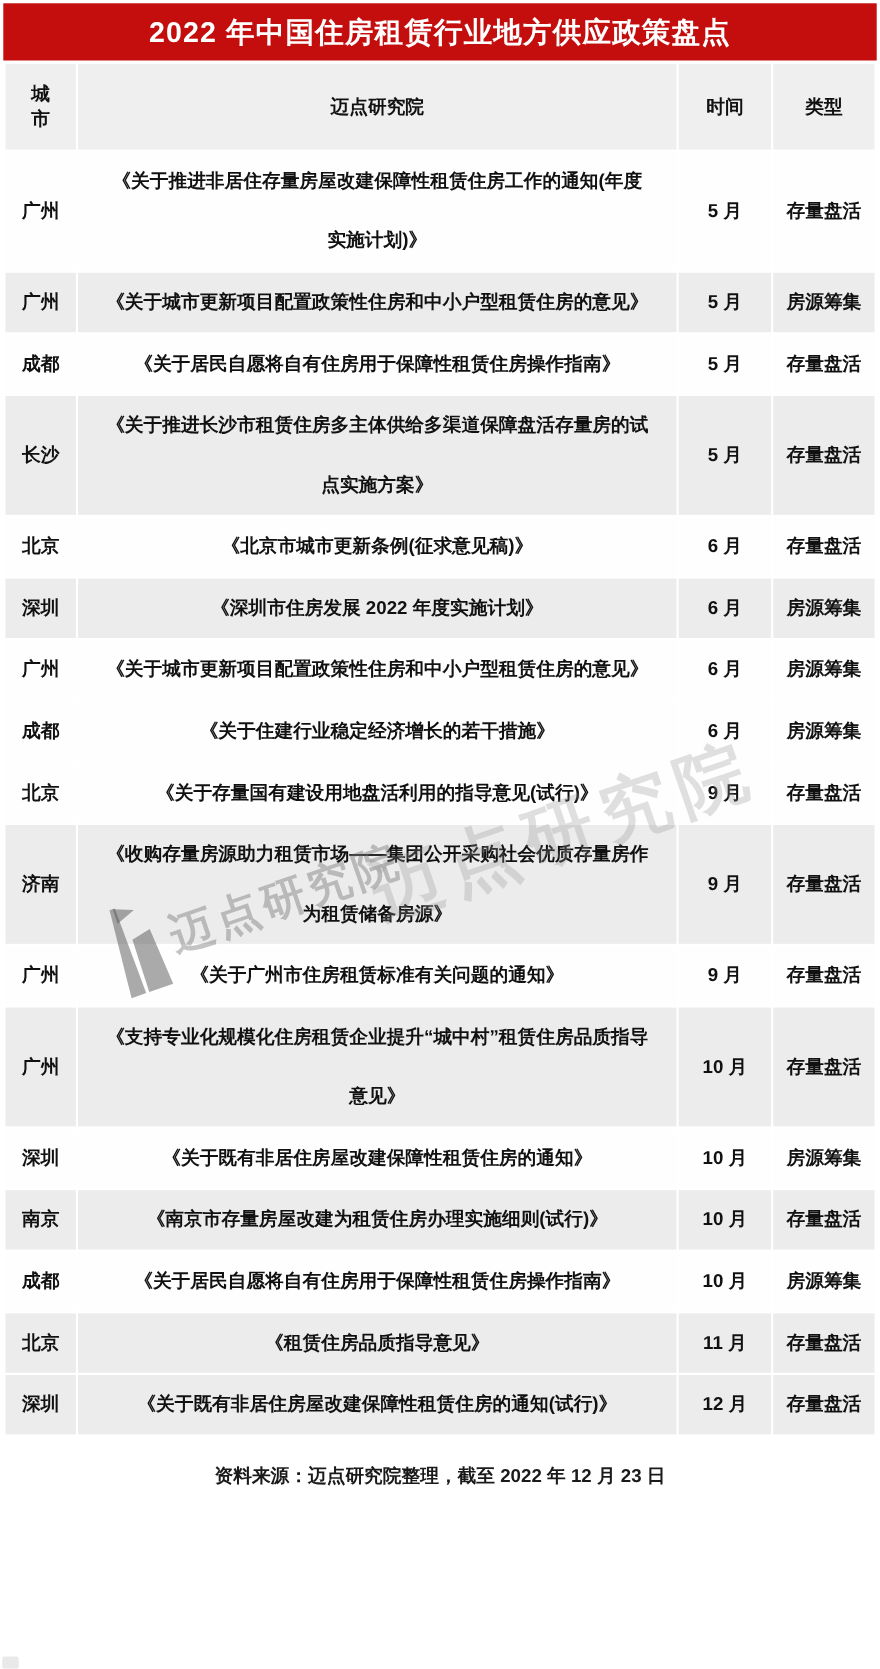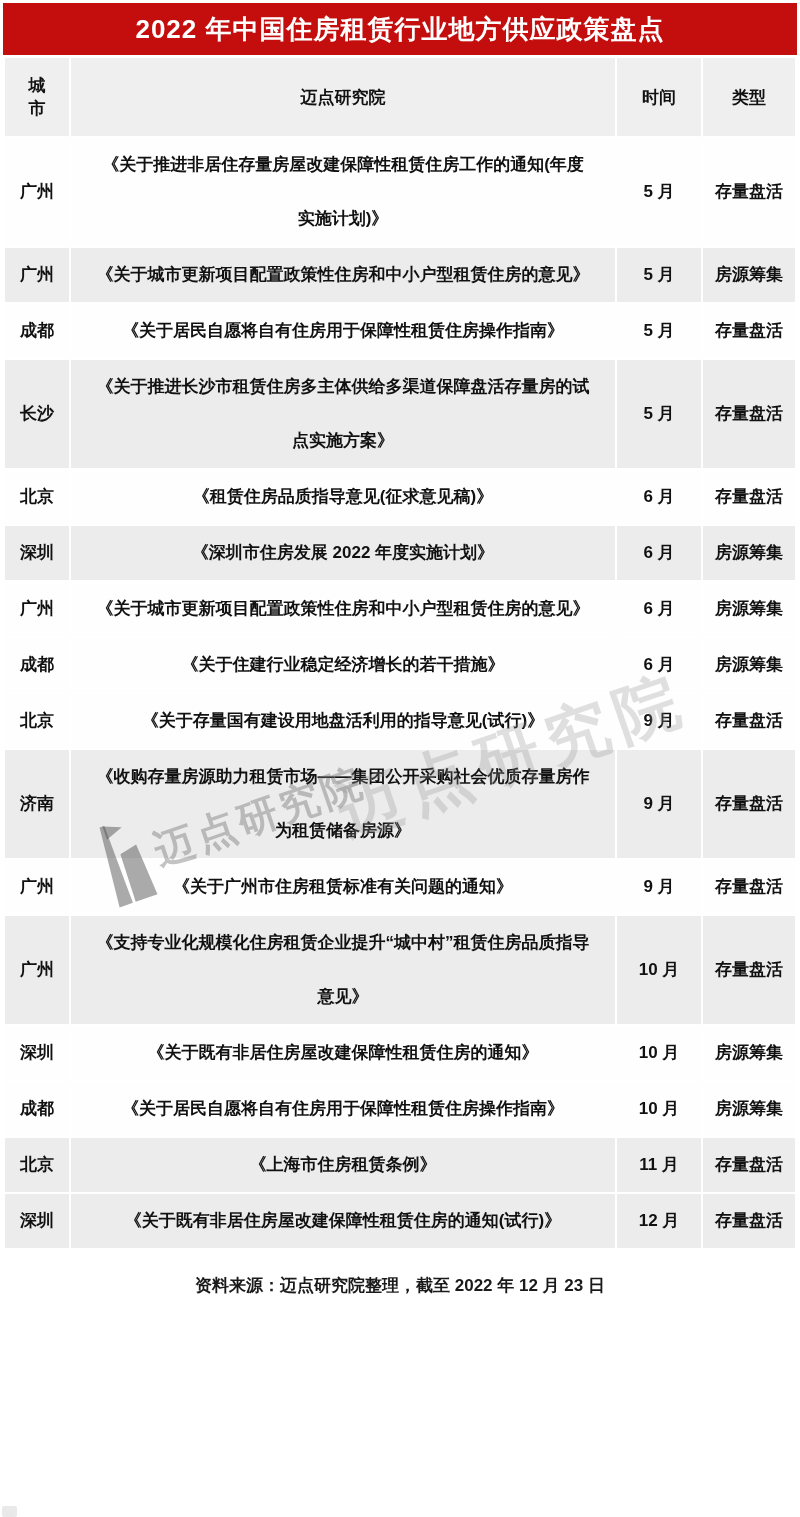--- a/index.html
+++ b/index.html
@@ -154,21 +154,21 @@
     <td class="type">存量盘活</td>
   </tr>
         <tr class="stripe">
     <td class="city">长沙</td>
     <td class="policy">《关于推进长沙市租赁住房多主体供给多渠道保障盘活存量房的试点实施方案》</td>
     <td class="time">5 月</td>
     <td class="type">存量盘活</td>
   </tr>
         <tr>
     <td class="city">北京</td>
-    <td class="policy">《租赁住房品质指导意见(征求意见稿)》</td>
+    <td class="policy">《北京市城市更新条例(征求意见稿)》</td>
     <td class="time">6 月</td>
     <td class="type">存量盘活</td>
   </tr>
         <tr class="stripe">
     <td class="city">深圳</td>
     <td class="policy">《深圳市住房发展 2022 年度实施计划》</td>
     <td class="time">6 月</td>
     <td class="type">房源筹集</td>
   </tr>
         <tr>
@@ -206,29 +206,35 @@
     <td class="policy">《支持专业化规模化住房租赁企业提升“城中村”租赁住房品质指导意见》</td>
     <td class="time">10 月</td>
     <td class="type">存量盘活</td>
   </tr>
         <tr>
     <td class="city">深圳</td>
     <td class="policy">《关于既有非居住房屋改建保障性租赁住房的通知》</td>
     <td class="time">10 月</td>
     <td class="type">房源筹集</td>
   </tr>
+        <tr class="stripe">
+    <td class="city">南京</td>
+    <td class="policy">《南京市存量房屋改建为租赁住房办理实施细则(试行)》</td>
+    <td class="time">10 月</td>
+    <td class="type">存量盘活</td>
+  </tr>
         <tr>
     <td class="city">成都</td>
     <td class="policy">《关于居民自愿将自有住房用于保障性租赁住房操作指南》</td>
     <td class="time">10 月</td>
     <td class="type">房源筹集</td>
   </tr>
         <tr class="stripe">
     <td class="city">北京</td>
-    <td class="policy">《上海市住房租赁条例》</td>
+    <td class="policy">《租赁住房品质指导意见》</td>
     <td class="time">11 月</td>
     <td class="type">存量盘活</td>
   </tr>
         <tr class="stripe">
     <td class="city">深圳</td>
     <td class="policy">《关于既有非居住房屋改建保障性租赁住房的通知(试行)》</td>
     <td class="time">12 月</td>
     <td class="type">存量盘活</td>
   </tr>
       </tbody>

